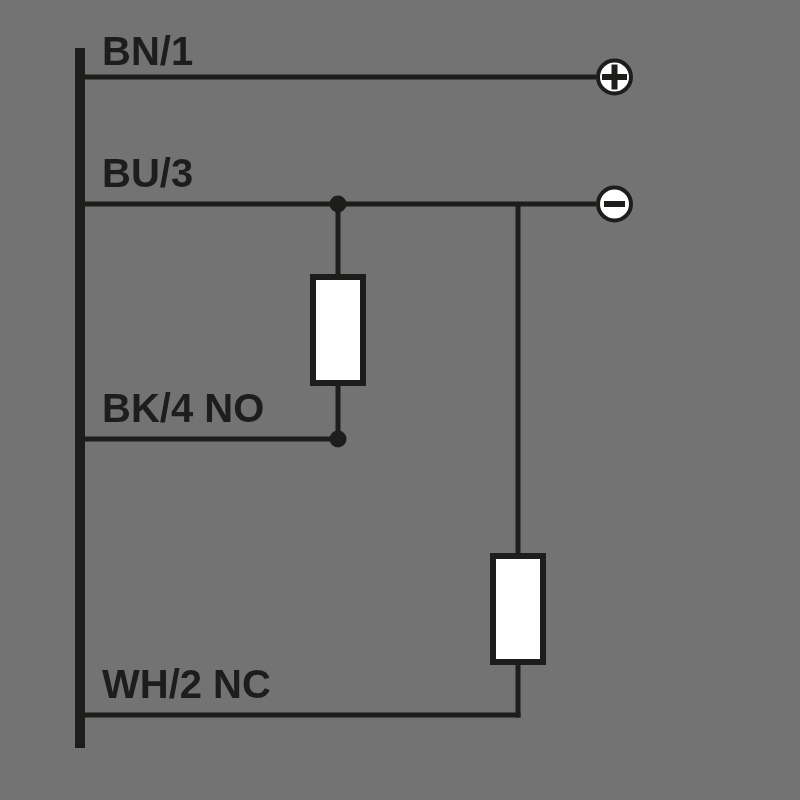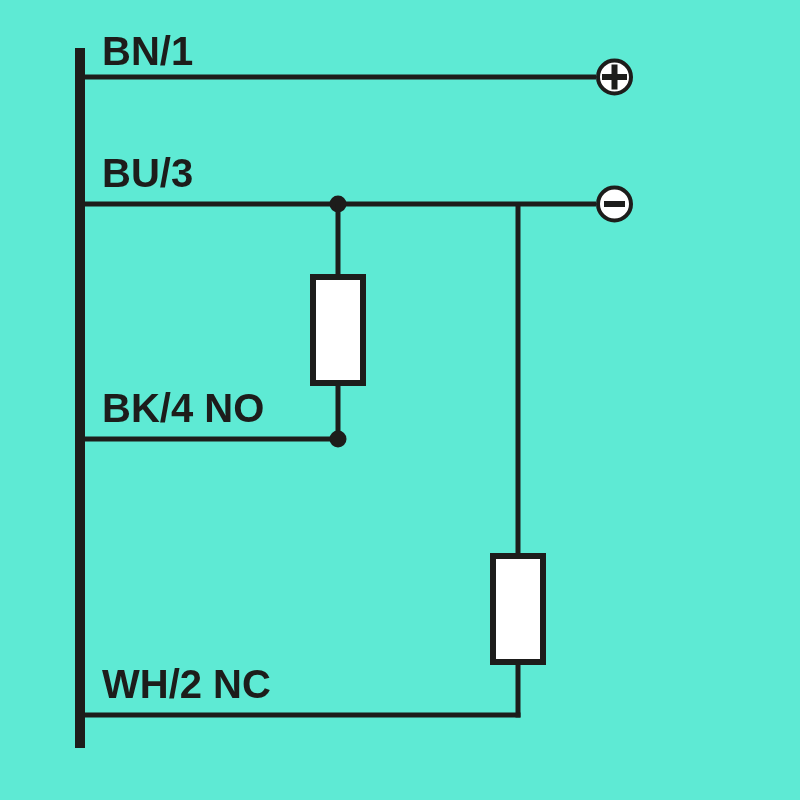--- a/index.html
+++ b/index.html
@@ -4,21 +4,21 @@
 <style>
   html, body {
     margin: 0;
     padding: 0;
     background: #ffffff;
   }
   .canvas {
     position: relative;
     width: 800px;
     height: 800px;
-    background: #5eead4;
+    background: #737373;
     overflow: hidden;
   }
   svg { display: block; }
   .wire {
     stroke: #1d1d1b;
     stroke-width: 5;
     fill: none;
   }
   .busbar {
     fill: #1d1d1b;

